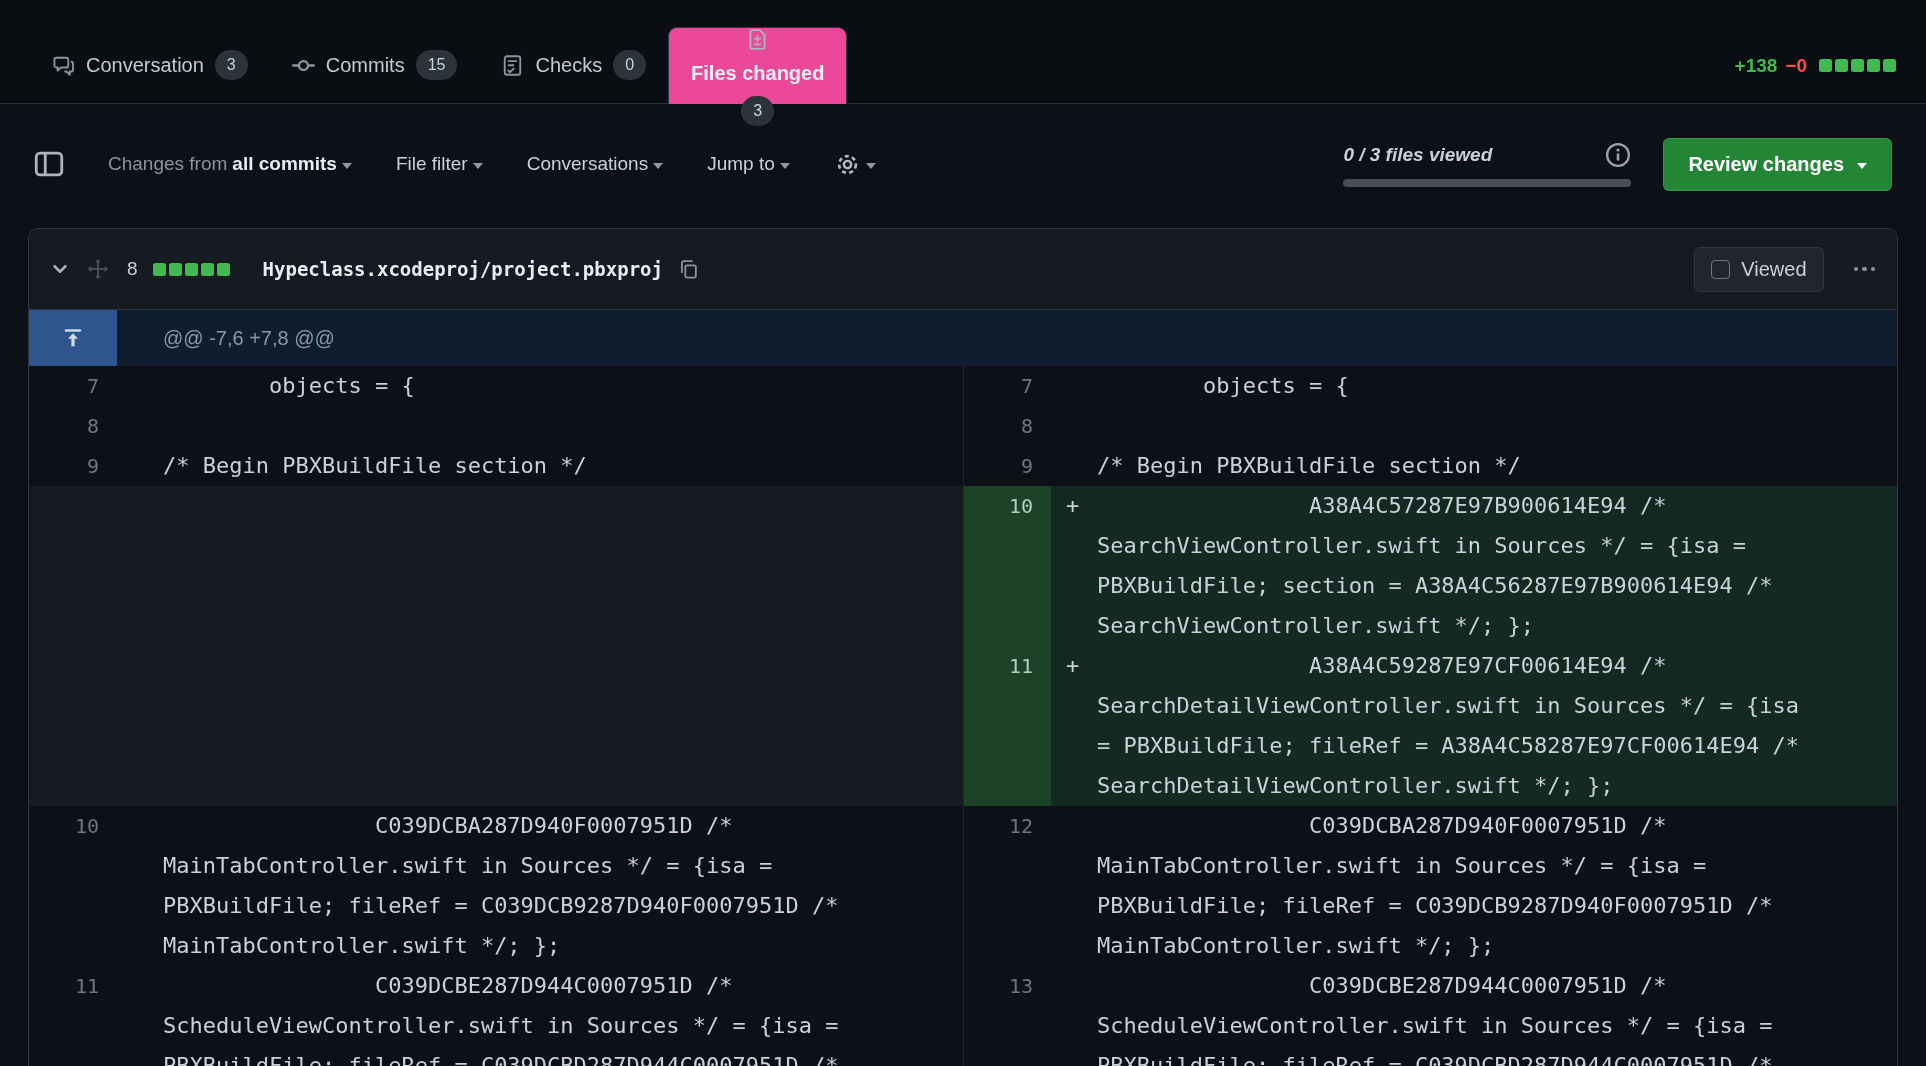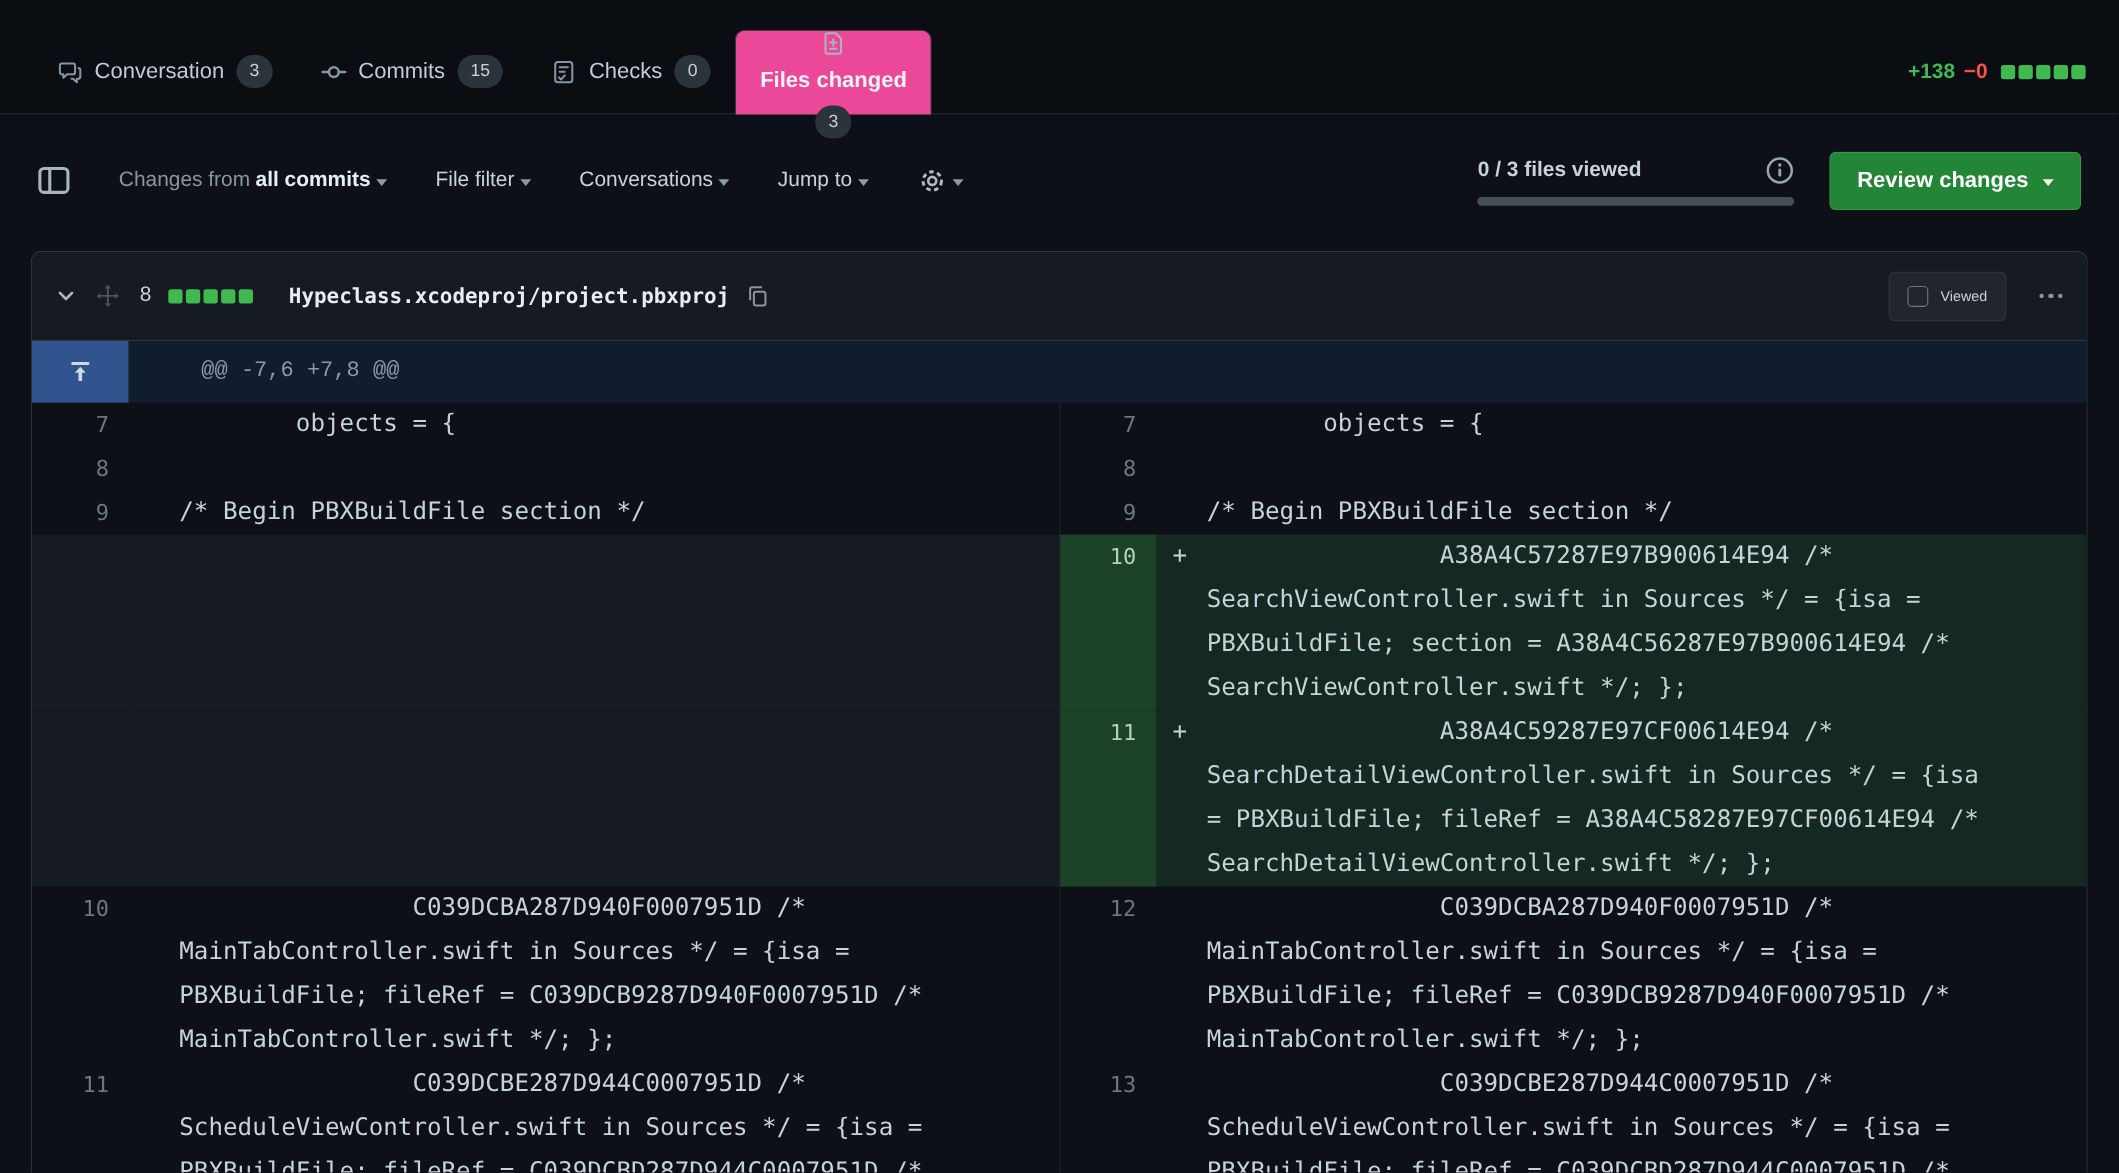--- a/index.html
+++ b/index.html
@@ -18,44 +18,44 @@
   .block{width:13px;height:13px;border-radius:2.5px;display:inline-block;}
 
   
   .toolbar{height:120px;display:flex;align-items:center;padding:0 34px;gap:44px;background:#0d1117;}
   .icon-btn{background:none;border:none;display:flex;cursor:pointer;}
   .tb-item{display:flex;align-items:center;gap:5px;font-size:19px;color:#c9d1d9;cursor:pointer;white-space:nowrap;}
   .tb-item .muted{color:#8b949e;}
   .tb-item .strong{color:#e6edf3;font-weight:700;}
   .caret{width:0;height:0;border-left:5px solid transparent;border-right:5px solid transparent;border-top:6px solid #8f99a3;display:inline-block;margin-top:3px;}
   .toolbar-right{margin-left:auto;display:flex;align-items:center;gap:32px;}
-  .files-viewed{display:flex;flex-direction:column;gap:11px;width:288px;}
+  .files-viewed{display:flex;flex-direction:column;gap:11px;width:288px;font-style:italic;}
   .fv-row{display:flex;align-items:center;justify-content:space-between;font-size:19px;font-weight:600;color:#c9d1d9;}
   .progress{height:8px;border-radius:4px;background:#474e57;overflow:hidden;}
   .progress .fill{height:100%;width:0;background:#3fb950;}
   .review-btn{display:flex;align-items:center;gap:13px;background:#238636;color:#fff;border:1px solid rgba(240,246,252,0.12);border-radius:6px;padding:0 24px;height:53px;font-size:20px;font-weight:700;font-family:inherit;cursor:pointer;}
   .review-btn .caret{border-top-color:#fff;}
 
   
   .file-panel{margin:4px 28px 0;border:1px solid #30363d;border-bottom:none;border-radius:10px 10px 0 0;overflow:hidden;background:#0d1117;}
   .file-header{height:81px;background:#161b22;border-bottom:1px solid #30363d;display:flex;align-items:center;padding:0 20px;gap:15px;}
   .chev,.copy,.drag{display:flex;cursor:pointer;}
   .drag{cursor:grab;}
   .chunk-count{font-size:19px;color:#c9d1d9;margin-left:2px;}
   .filename{font-family:"DejaVu Sans Mono",monospace;font-size:19px;font-weight:700;color:#e6edf3;margin-left:18px;cursor:pointer;}
   .header-right{margin-left:auto;display:flex;align-items:center;gap:28px;}
-  .viewed-btn{display:flex;align-items:center;gap:11px;background:#21262d;border:1px solid #30363d;border-radius:6px;padding:0 16px;height:45px;font-size:13px;color:#c9d1d9;cursor:pointer;}
+  .viewed-btn{display:flex;align-items:center;gap:11px;background:#21262d;border:1px solid #30363d;border-radius:6px;padding:0 16px;height:45px;font-size:20px;color:#c9d1d9;cursor:pointer;}
   .checkbox{width:19px;height:19px;border:1.5px solid #6e7681;border-radius:4px;background:transparent;}
   .kebab{display:flex;gap:4px;align-items:center;cursor:pointer;padding:6px 2px;}
   .kebab i{width:4.5px;height:4.5px;border-radius:50%;background:#8b949e;}
 
   
   .hunk-row{display:flex;height:56px;}
   .hunk-expander{width:88px;background:#2f548e;display:flex;align-items:center;justify-content:center;cursor:pointer;flex:none;}
-  .hunk-text{flex:1;background:#111d2e;font-family:Liberation Mono, monospace;font-size:20px;color:#8b99a8;line-height:56px;padding-left:66px;white-space:pre;}
+  .hunk-text{flex:1;background:#111d2e;font-family:Liberation Sans, sans-serif;font-size:20px;color:#8b99a8;line-height:56px;padding-left:46px;white-space:pre;}
 
   
   .diff-grid{display:grid;grid-template-columns:88px calc(50% - 88px) 88px calc(50% - 88px);}
   .cell{overflow:hidden;}
   .cell.num{font-family:"DejaVu Sans Mono",monospace;font-size:20px;line-height:40px;color:#6e7681;text-align:right;padding-right:18px;cursor:pointer;}
   .cell.code{font-family:"DejaVu Sans Mono",monospace;font-size:22px;line-height:40px;color:#c9d1d9;padding-left:46px;position:relative;white-space:pre;}
   .code-line{min-height:40px;}
   .cell.num.add{background:#1c4328;color:#b7cfc0;}
   .cell.code.add{background:#142921;}
   .cell.empty{background:#161b22;cursor:default;}

